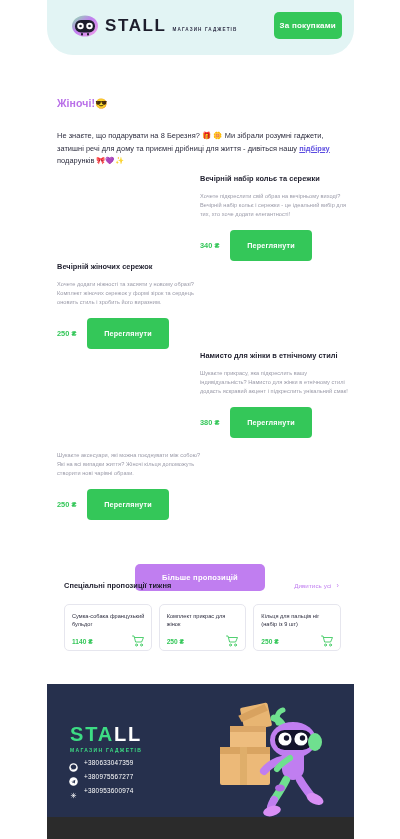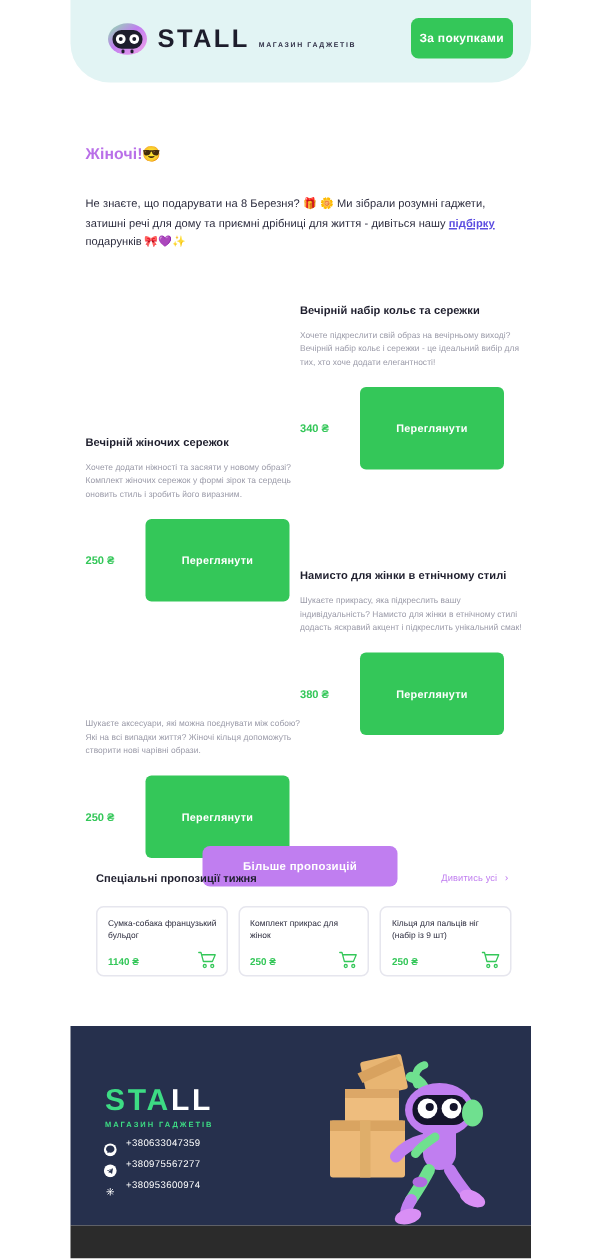--- a/index.html
+++ b/index.html
@@ -47,42 +47,41 @@
   .intro-body {
     margin-top: 21px; font-size: 7.4px; line-height: 1.72;
     color: #2b2b3d; letter-spacing: .05px;
   }
   .intro-body a { color: #5b4ce0; text-decoration: underline; font-weight: 700; }
 
   
   .prod {
     position: absolute; width: 152px;
     background: #fff;
-    margin-top: 28px;
   }
   .prod.right { left: 200px; }
   .prod.left  { left: 57px; }
   .prod-title {
     font-size: 7.4px; font-weight: 700; color: #1d1d2c;
     line-height: 1.42; letter-spacing: .05px;
   }
   .prod-desc {
     margin-top: 7px; font-size: 5.6px; line-height: 1.62;
     color: #9a9aa8; letter-spacing: .04px;
   }
   .prod-foot {
-    margin-top: 11px; display: flex; align-items: center; gap: 10px;
+    margin-top: 11px; display: flex; align-items: center; 
   }
   .prod-price {
     font-size: 7.4px; font-weight: 700; color: #34c759; min-width: 30px;
   }
   .prod-btn {
     background: #34c759; color: #fff; border: none; cursor: pointer;
     font-size: 7.2px; font-weight: 700; letter-spacing: .2px;
-    padding: 23px 0; width: 96px; border-radius: 4px; text-align: center;
+    padding: 11px 0; width: 82px; border-radius: 4px; text-align: center;
     font-family: "Liberation Sans", sans-serif;
   }
 
   
   .more-btn {
     position: absolute; left: 135px; top: 564px; width: 130px;
     background: #c07ef0; color: #fff; border: none; cursor: pointer;
     font-size: 7.6px; font-weight: 700; letter-spacing: .2px;
     padding: 9px 0; border-radius: 5px; text-align: center;
     font-family: "Liberation Sans", sans-serif;

